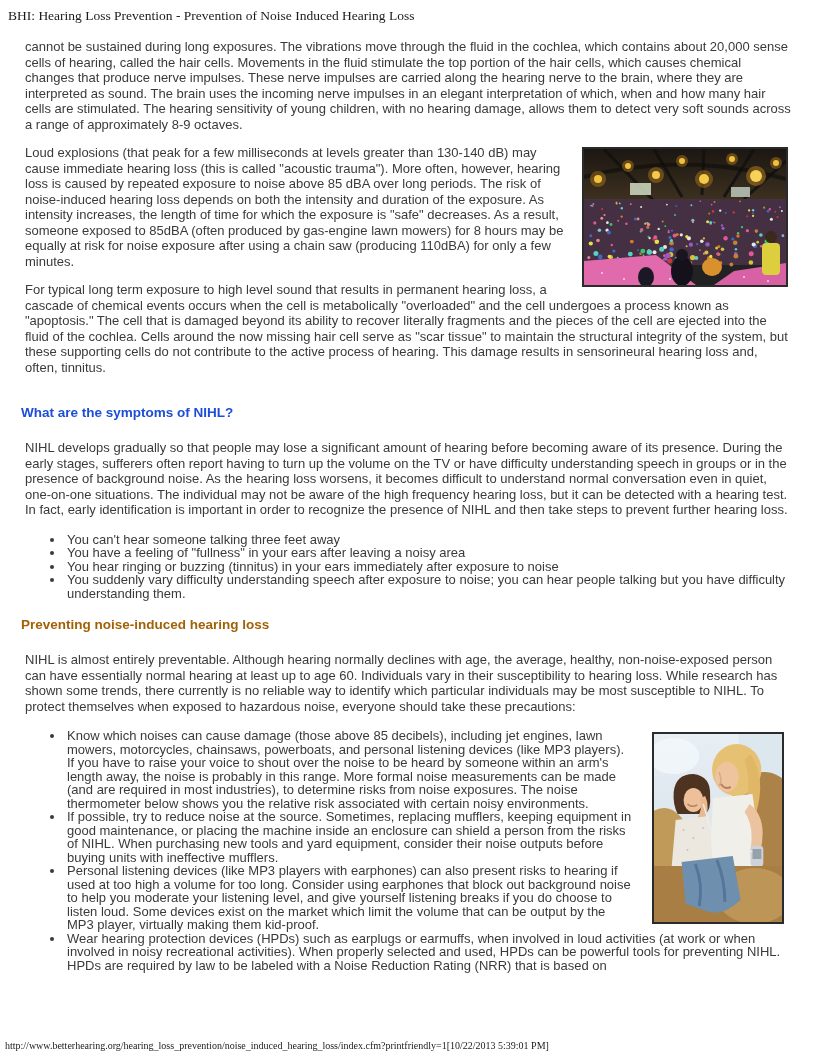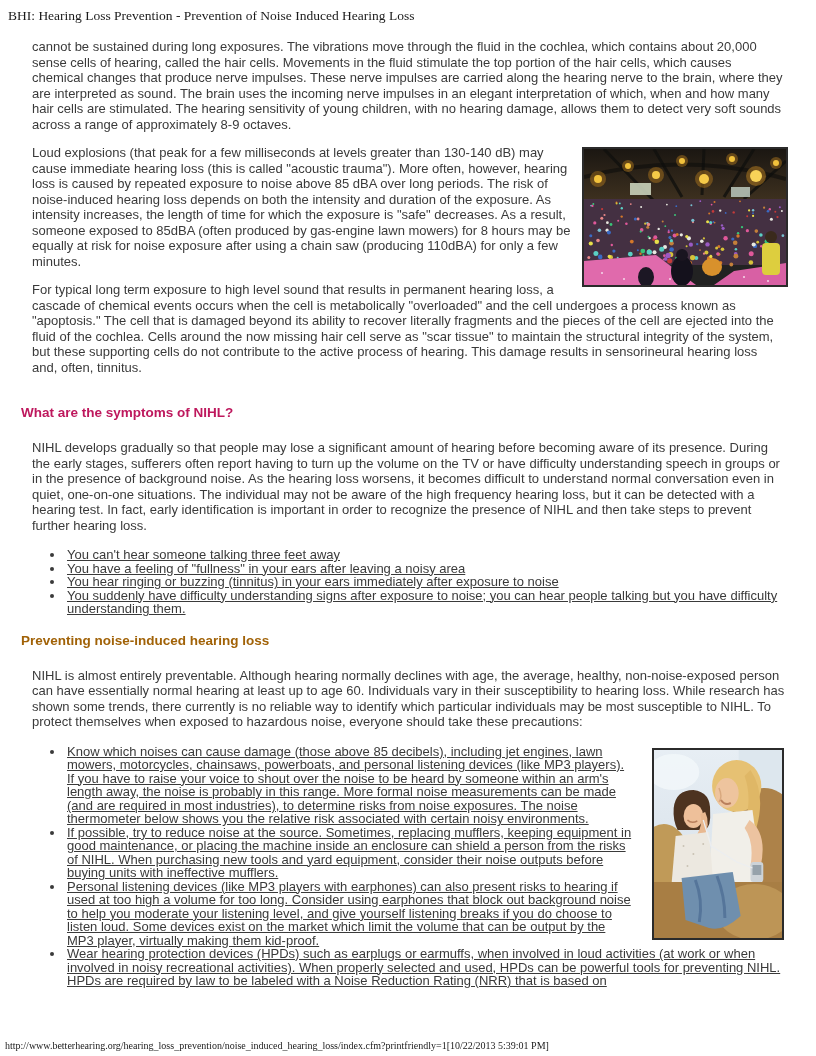--- a/index.html
+++ b/index.html
@@ -15,31 +15,30 @@
     font-size: 13.5px;
     color: #1a1a1a;
     margin: 8px 8px 15px 8px;
   }
   .content {
     margin: 0 20px 0 21px;
     font-size: 13px;
     line-height: 15.5px;
     color: #3a3a3a;
   }
-  .content p { margin: 13px 11px; }
+  .content p { margin: 13px 4px; }
   h3.sub-heading {
     font-size: 13.5px;
     font-weight: bold;
     margin: 17px 0 19px 0;
     line-height: 16px;
   }
   ul.doc-list {
     margin: 15px 0 13px 0;
     padding-left: 44px;
-    text-decoration: underline;
   }
   ul.doc-list li {
     line-height: 13.5px;
     margin: 0;
     padding-left: 2px;
   }
   .float-wrap { overflow: visible; }
   .float-wrap::after { content: ""; display: block; clear: both; }
   .photo-frame {
     float: right;
@@ -300,30 +299,30 @@
           <rect x="178" y="94" width="18" height="32" rx="4" fill="#ddce3e"></rect>
           <circle cx="187" cy="88" r="6" fill="#3a2a1c"></circle>
           <ellipse cx="128" cy="118" rx="10" ry="9" fill="#d8912c"></ellipse>
         </g>
       </svg>
     </span>
     <p>Loud explosions (that peak for a few milliseconds at levels greater than 130-140 dB) may cause immediate hearing loss (this is called "acoustic trauma").  More often, however, hearing loss is caused by repeated exposure to noise above 85 dBA over long periods.  The risk of noise-induced hearing loss depends on both the intensity and duration of the exposure.  As intensity increases, the length of time for which the exposure is "safe" decreases.  As a result, someone exposed to 85dBA (often produced by gas-engine lawn mowers) for 8 hours may be equally at risk for noise exposure after using a chain saw (producing 110dBA) for only a few minutes.</p>
     <p>For typical long term exposure to high level sound that results in permanent hearing loss, a cascade of chemical events occurs when the cell is metabolically "overloaded" and the cell undergoes a process known as "apoptosis." The cell that is damaged beyond its ability to recover literally fragments and the pieces of the cell are ejected into the fluid of the cochlea. Cells around the now missing hair cell serve as "scar tissue" to maintain the structural integrity of the system, but these supporting cells do not contribute to the active process of hearing. This damage results in sensorineural hearing loss and, often, tinnitus.</p>
   </div>
 
-  <h3 class="sub-heading" style="color: #be185d;">What are the symptoms of NIHL?</h3>
+  <h3 class="sub-heading" style="color: #1d4ed8;">What are the symptoms of NIHL?</h3>
 
   <p>NIHL develops gradually so that people may lose a significant amount of hearing before becoming aware of its presence. During the early stages, sufferers often report having to turn up the volume on the TV or have difficulty understanding speech in groups or in the presence of background noise. As the hearing loss worsens, it becomes difficult to understand normal conversation even in quiet, one-on-one situations. The individual may not be aware of the high frequency hearing loss, but it can be detected with a hearing test. In fact, early identification is important in order to recognize the presence of NIHL and then take steps to prevent further hearing loss.</p>
 
 
   <ul class="doc-list">
     <li>You can't hear someone talking three feet away</li>
     <li>You have a feeling of "fullness" in your ears after leaving a noisy area</li>
     <li>You hear ringing or buzzing (tinnitus) in your ears immediately after exposure to noise</li>
-    <li>You suddenly have difficulty understanding signs after exposure to noise; you can hear people talking but you have difficulty understanding them.</li>
+    <li>You suddenly vary difficulty understanding speech after exposure to noise; you can hear people talking but you have difficulty understanding them.</li>
   </ul>
 
   <h3 class="sub-heading" style="color: #a16207;">Preventing noise-induced hearing loss</h3>
 
   <p>NIHL is almost entirely preventable. Although hearing normally declines with age, the average, healthy, non-noise-exposed person can have essentially normal hearing at least up to age 60. Individuals vary in their susceptibility to hearing loss. While research has shown some trends, there currently is no reliable way to identify which particular individuals may be most susceptible to NIHL. To protect themselves when exposed to hazardous noise, everyone should take these precautions:</p>
 
   <div class="float-wrap">
     <span class="photo-frame mother-child" title="Mother and child on a couch sharing an MP3 player with earphones" style="border-color: rgb(43, 43, 43);">
       <svg viewBox="0 0 130 188" preserveAspectRatio="none">
         <defs>

